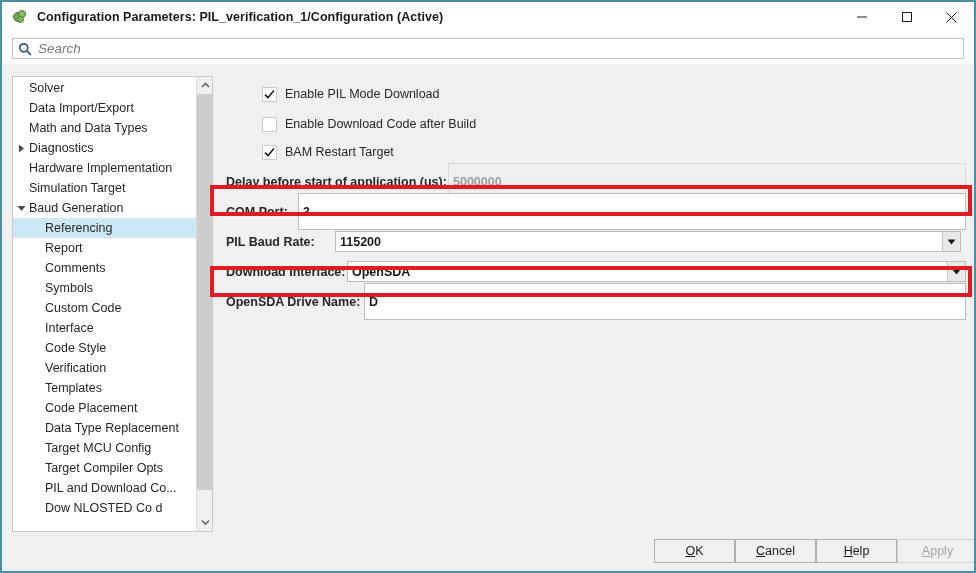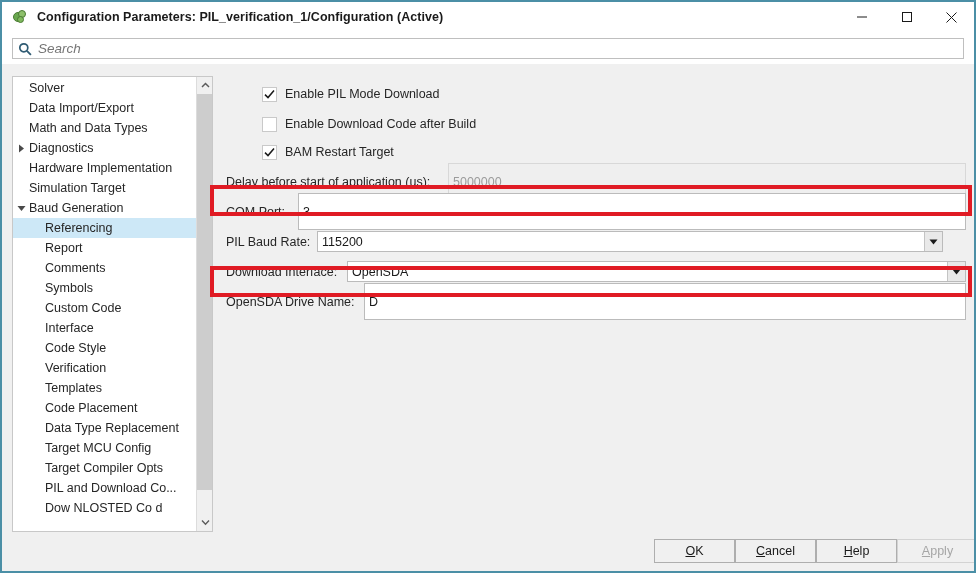--- a/index.html
+++ b/index.html
@@ -110,21 +110,21 @@
   }
   .cbrow { position: absolute; display: flex; height: 16px; padding-left: 36px; }
   .cbox {
     width: 15px; height: 15px; background: #ffffff;
     border: 1px solid #c9c9c9; flex: 0 0 auto;
     position: relative; margin-right: 8px;
   }
   .cbox svg { position: absolute; left: 1px; top: 1px; }
   .cblabel { font-size: 12.5px; color: #262626; white-space: nowrap; }
 
-  .frow { position: absolute; display: flex; align-items: center; height: 21px; }
+  .frow { position: absolute; display: flex; align-items: center; height: 21px; font-weight: bold; }
   .flabel { font-size: 12.5px; color: #262626; white-space: nowrap; }
   .finput {
     height: 37px; background: #ffffff; border: 1px solid #bbbbbb;
     font-size: 12.5px; color: #1a1a1a; padding: 0 16px 0 4px;
     display: flex; align-items: center; white-space: nowrap;
     font-family: "Liberation Sans", sans-serif;
   }
   .finput.disabled { background: #efefef; border-color: #d8d8d8; color: #9c9c9c; }
   .fcombo {
     height: 21px; background: #ffffff; border: 1px solid #bbbbbb;
@@ -346,21 +346,21 @@
           </div>
         </div>
         <div class="frow" style="left: 8px; top: 125px; width: 740px;">
           <span class="flabel">COM Port:</span>
           <div class="finput" style="position: absolute; left: 72px; width: 668px;">
             <span>3</span>
           </div>
         </div>
         <div class="frow" style="left: 8px; top: 155px; width: 740px;">
           <span class="flabel">PIL Baud Rate:</span>
-          <div class="fcombo" style="position: absolute; left: 91px; width: 626px;">
+          <div class="fcombo" style="position: absolute; left: 109px; width: 626px;">
             <span class="ctext">115200</span>
             <span class="cbtn">
               <svg width="9" height="6" viewBox="0 0 9 6">
                 <polygon points="0.5,0.5 8.5,0.5 4.5,5.5" fill="#1a1a1a"></polygon>
               </svg>
             </span>
           </div>
         </div>
         <div class="frow" style="left: 8px; top: 185px; width: 740px;">
           <span class="flabel">Download Interface:</span>

